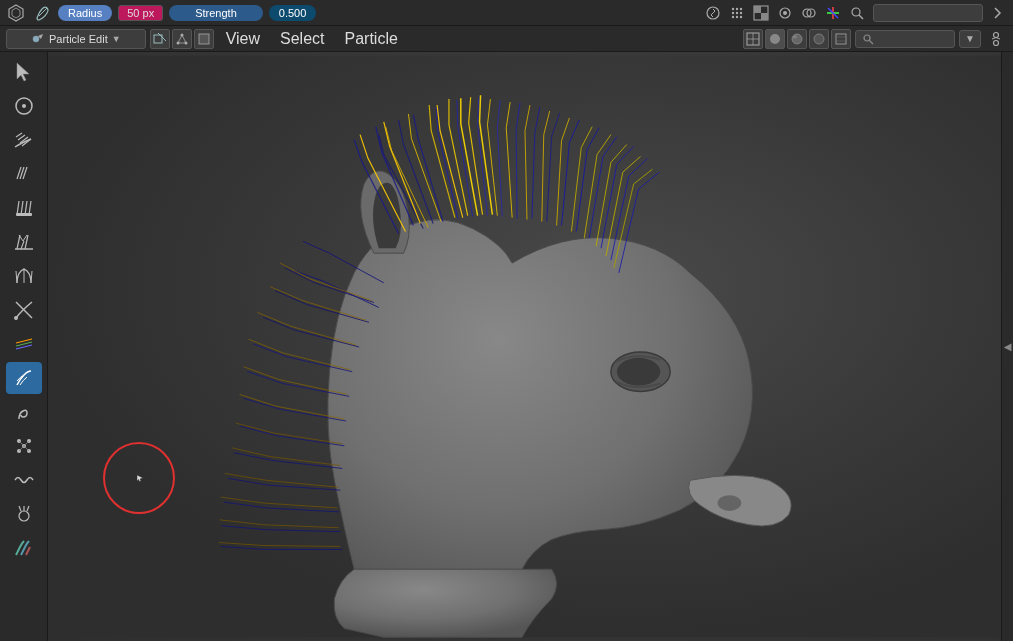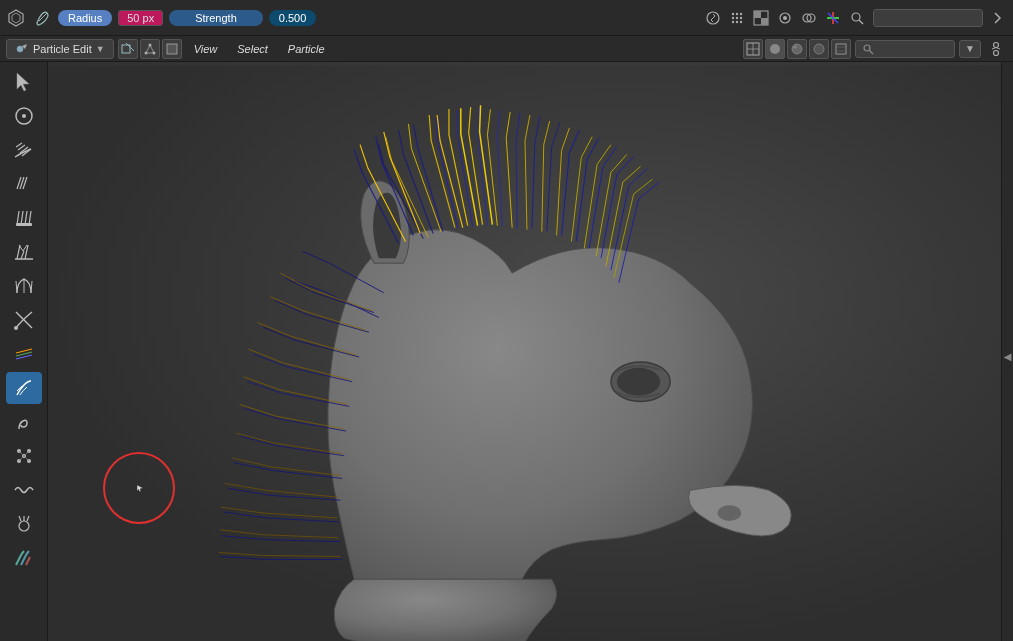--- a/index.html
+++ b/index.html
@@ -9,21 +9,21 @@
       background: #3a3a3a;
       font-family: 'Segoe UI', Arial, sans-serif;
       font-size: 12px;
       color: #ddd;
       overflow: hidden;
       position: relative;
     }
 
     
     #header {
-      height: 36px;
+      height: 26px;
       background: #2a2a2a;
       display: flex;
       align-items: center;
       padding: 0 6px;
       gap: 6px;
       border-bottom: 1px solid #1a1a1a;
     }
     .header-icon {
       width: 20px;
       height: 20px;
@@ -88,21 +88,21 @@
       display: flex;
       align-items: center;
       padding: 0 6px;
       gap: 4px;
       border-bottom: 1px solid #1a1a1a;
     }
     .mode-dropdown {
       background: #3d3d3d;
       border: 1px solid #555;
       border-radius: 3px;
-      padding: 2px 8px;
+      padding: 2px 24px;
       font-size: 11px;
       color: #ddd;
       display: flex;
       align-items: center;
       gap: 4px;
       cursor: pointer;
     }
     .mode-dropdown .arrow { font-size: 9px; color: #aaa; }
     .toolbar2-icons {
       display: flex;
@@ -116,24 +116,23 @@
       justify-content: center;
       background: #3d3d3d;
       border: 1px solid #555;
       border-radius: 2px;
       cursor: pointer;
       font-size: 11px;
       color: #bbb;
     }
     .menu-item {
       padding: 2px 8px;
-      font-size: 11px;
+      font-size: 16px;
       color: #ddd;
       cursor: pointer;
-      font-style: italic;
     }
     .toolbar2-right {
       margin-left: auto;
       display: flex;
       align-items: center;
       gap: 4px;
     }
     .viewmode-icons {
       display: flex;
       gap: 2px;

